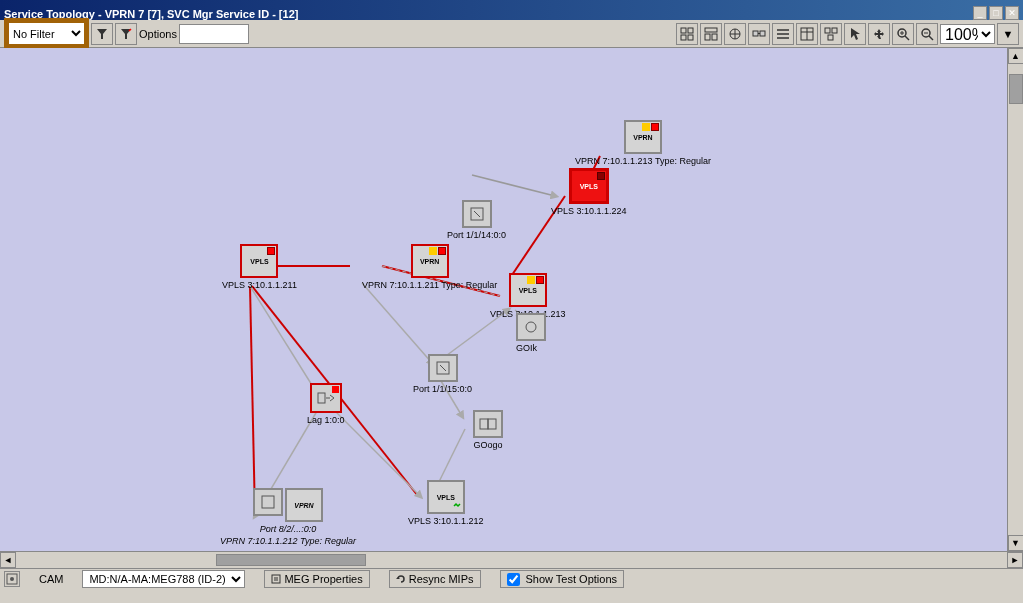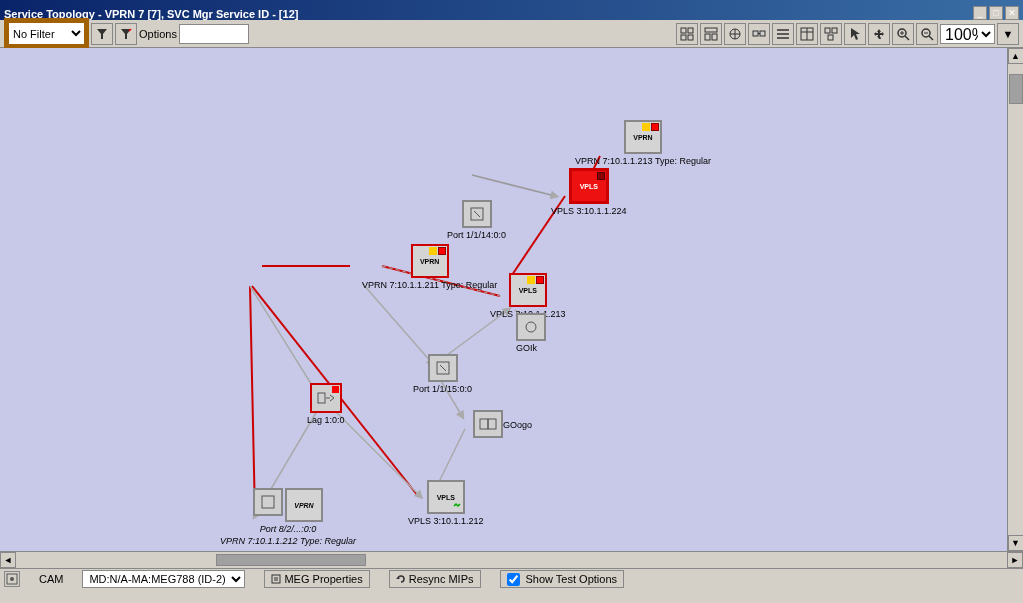--- a/index.html
+++ b/index.html
@@ -361,40 +361,47 @@
     <div class="node" style="position:absolute; left:447px; top:104px; display:flex; flex-direction:column; align-items:center;margin-top:48px;">
       <div class="node-box" style="width:30px;height:28px;background:#d0d0d0;border:2px solid #888;display:flex;align-items:center;justify-content:center;font-size:7px;font-weight:bold;">
         <svg width="16" height="16" viewBox="0 0 16 16">
             <rect x="2" y="2" width="12" height="12" fill="none" stroke="#555" stroke-width="1"></rect>
             <line x1="5" y1="5" x2="11" y2="11" stroke="#555" stroke-width="1"></line>
           </svg>
       </div>
       <div class="node-label">Port 1/1/14:0:0</div>
     </div>
 
+    <div class="node" style="position:absolute; left:222px; top:196px; display:flex; flex-direction:column; align-items:center;">
+      <div class="node-box" style="width:38px;height:34px;background:#d4d4d4;border:2px solid #cc0000;display:flex;align-items:center;justify-content:center;position:relative;font-size:7px;font-weight:bold;">
+        VPLS
+        <div class="node-indicator-red"></div>
+      </div>
+      <div class="node-label">VPLS 3:10.1.1.211</div>
+    </div>
 
     <div class="node" style="position:absolute; left:362px; top:196px; display:flex; flex-direction:column; align-items:center;">
       <div class="node-box" style="width:38px;height:34px;background:#d4d4d4;border:2px solid #cc0000;display:flex;align-items:center;justify-content:center;position:relative;font-size:7px;font-weight:bold;">
         VPRN
         <div class="node-indicator-red"></div>
         <div style="position:absolute;top:1px;right:10px;width:8px;height:8px;background:#ffcc00;"></div>
       </div>
       <div class="node-label" style="white-space:nowrap;">VPRN 7:10.1.1.211 Type: Regular</div>
     </div>
 
     <div class="node" style="position:absolute; left:490px; top:225px; display:flex; flex-direction:column; align-items:center;">
       <div class="node-box" style="width:38px;height:34px;background:#d4d4d4;border:2px solid #cc0000;display:flex;align-items:center;justify-content:center;position:relative;font-size:7px;font-weight:bold;">
         VPLS
         <div class="node-indicator-red"></div>
         <div style="position:absolute;top:1px;right:10px;width:8px;height:8px;background:#ffcc00;"></div>
       </div>
       <div class="node-label">VPLS 3:10.1.1.213</div>
     </div>
 
-    <div class="node" style="position:absolute; left:473px; top:362px; display:flex; flex-direction:row; ">
+    <div class="node" style="position:absolute; left:473px; top:362px; display:flex; flex-direction:column; ">
       <div class="node-box" style="width:30px;height:28px;background:#d0d0d0;border:2px solid #888;display:flex;align-items:center;justify-content:center;font-size:7px;">
         <svg width="18" height="14" viewBox="0 0 18 14">
             <rect x="1" y="2" width="8" height="10" fill="none" stroke="#555" stroke-width="1"></rect>
             <rect x="9" y="2" width="8" height="10" fill="none" stroke="#555" stroke-width="1"></rect>
           </svg>
       </div>
       <div class="node-label">GOogo</div>
     </div>
 
     <div class="node" style="position:absolute; left:413px; top:306px; display:flex; flex-direction:column; align-items:center;">

